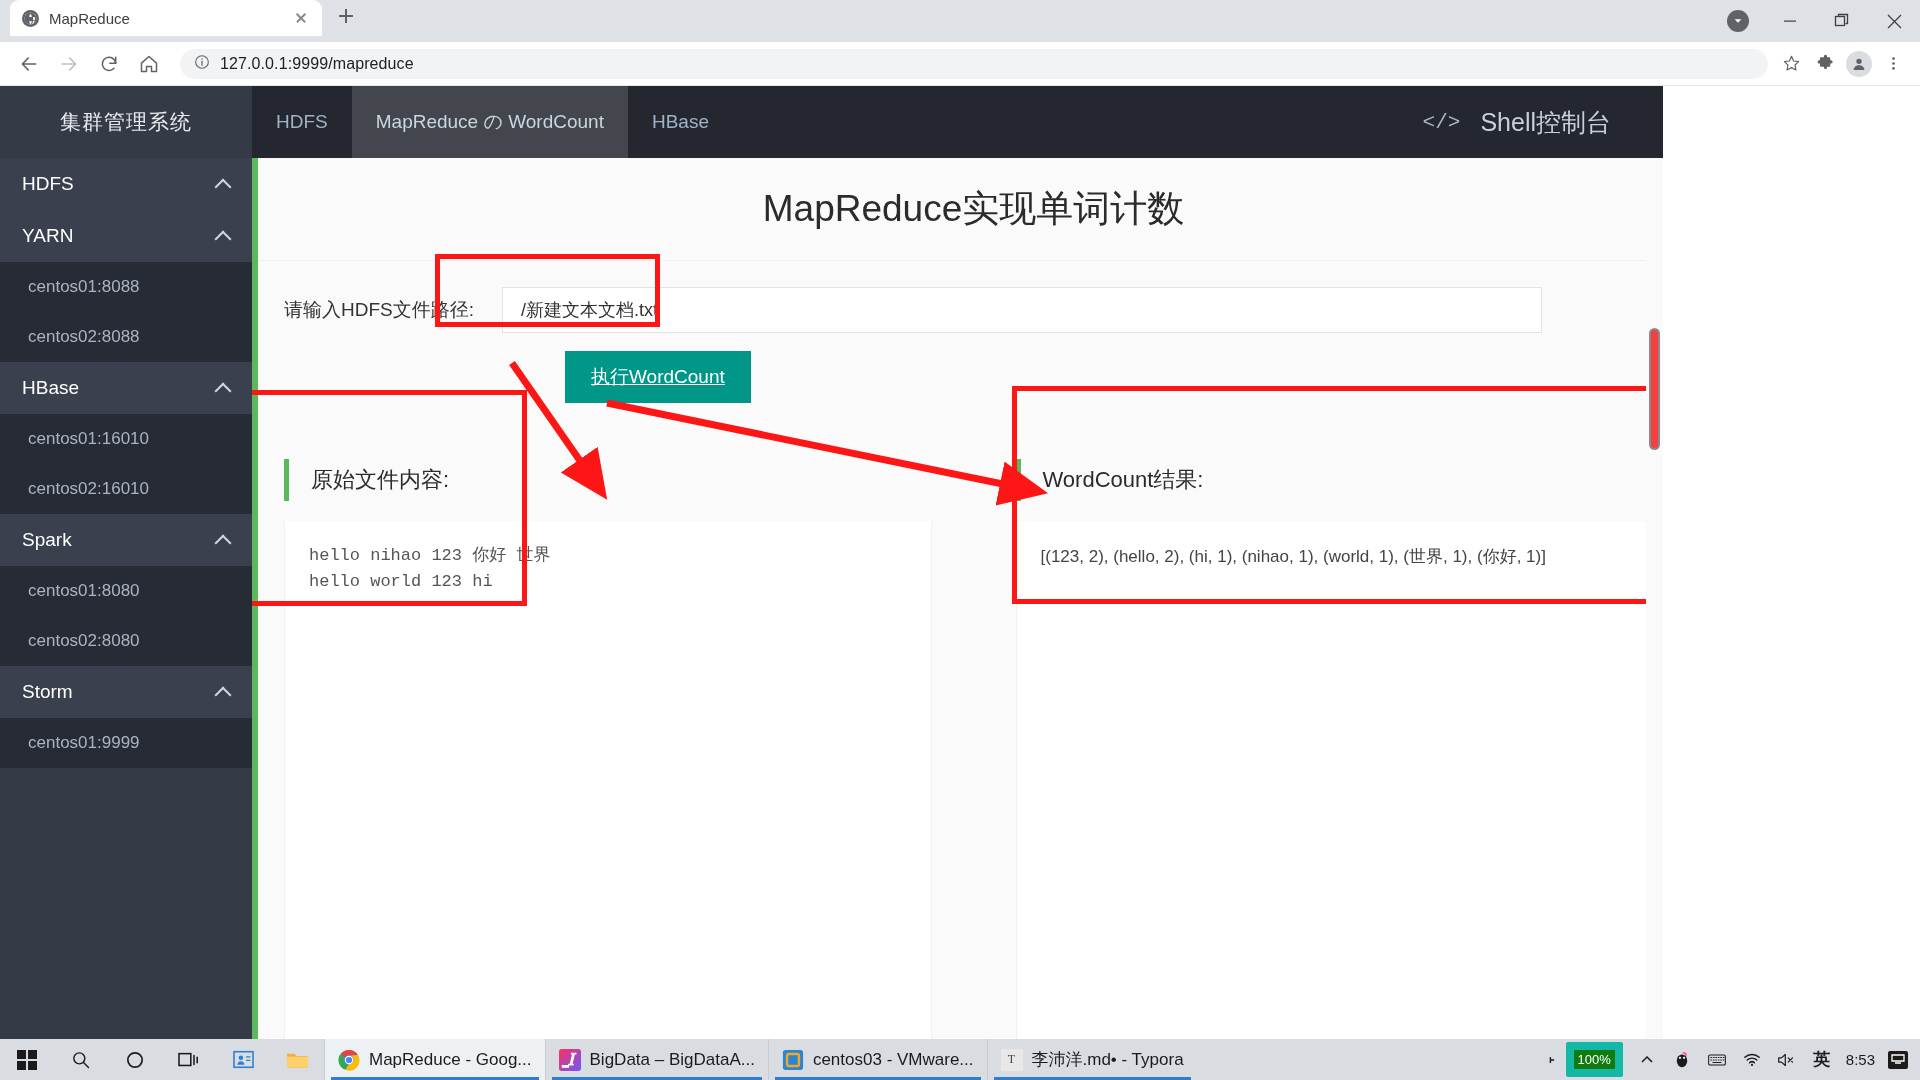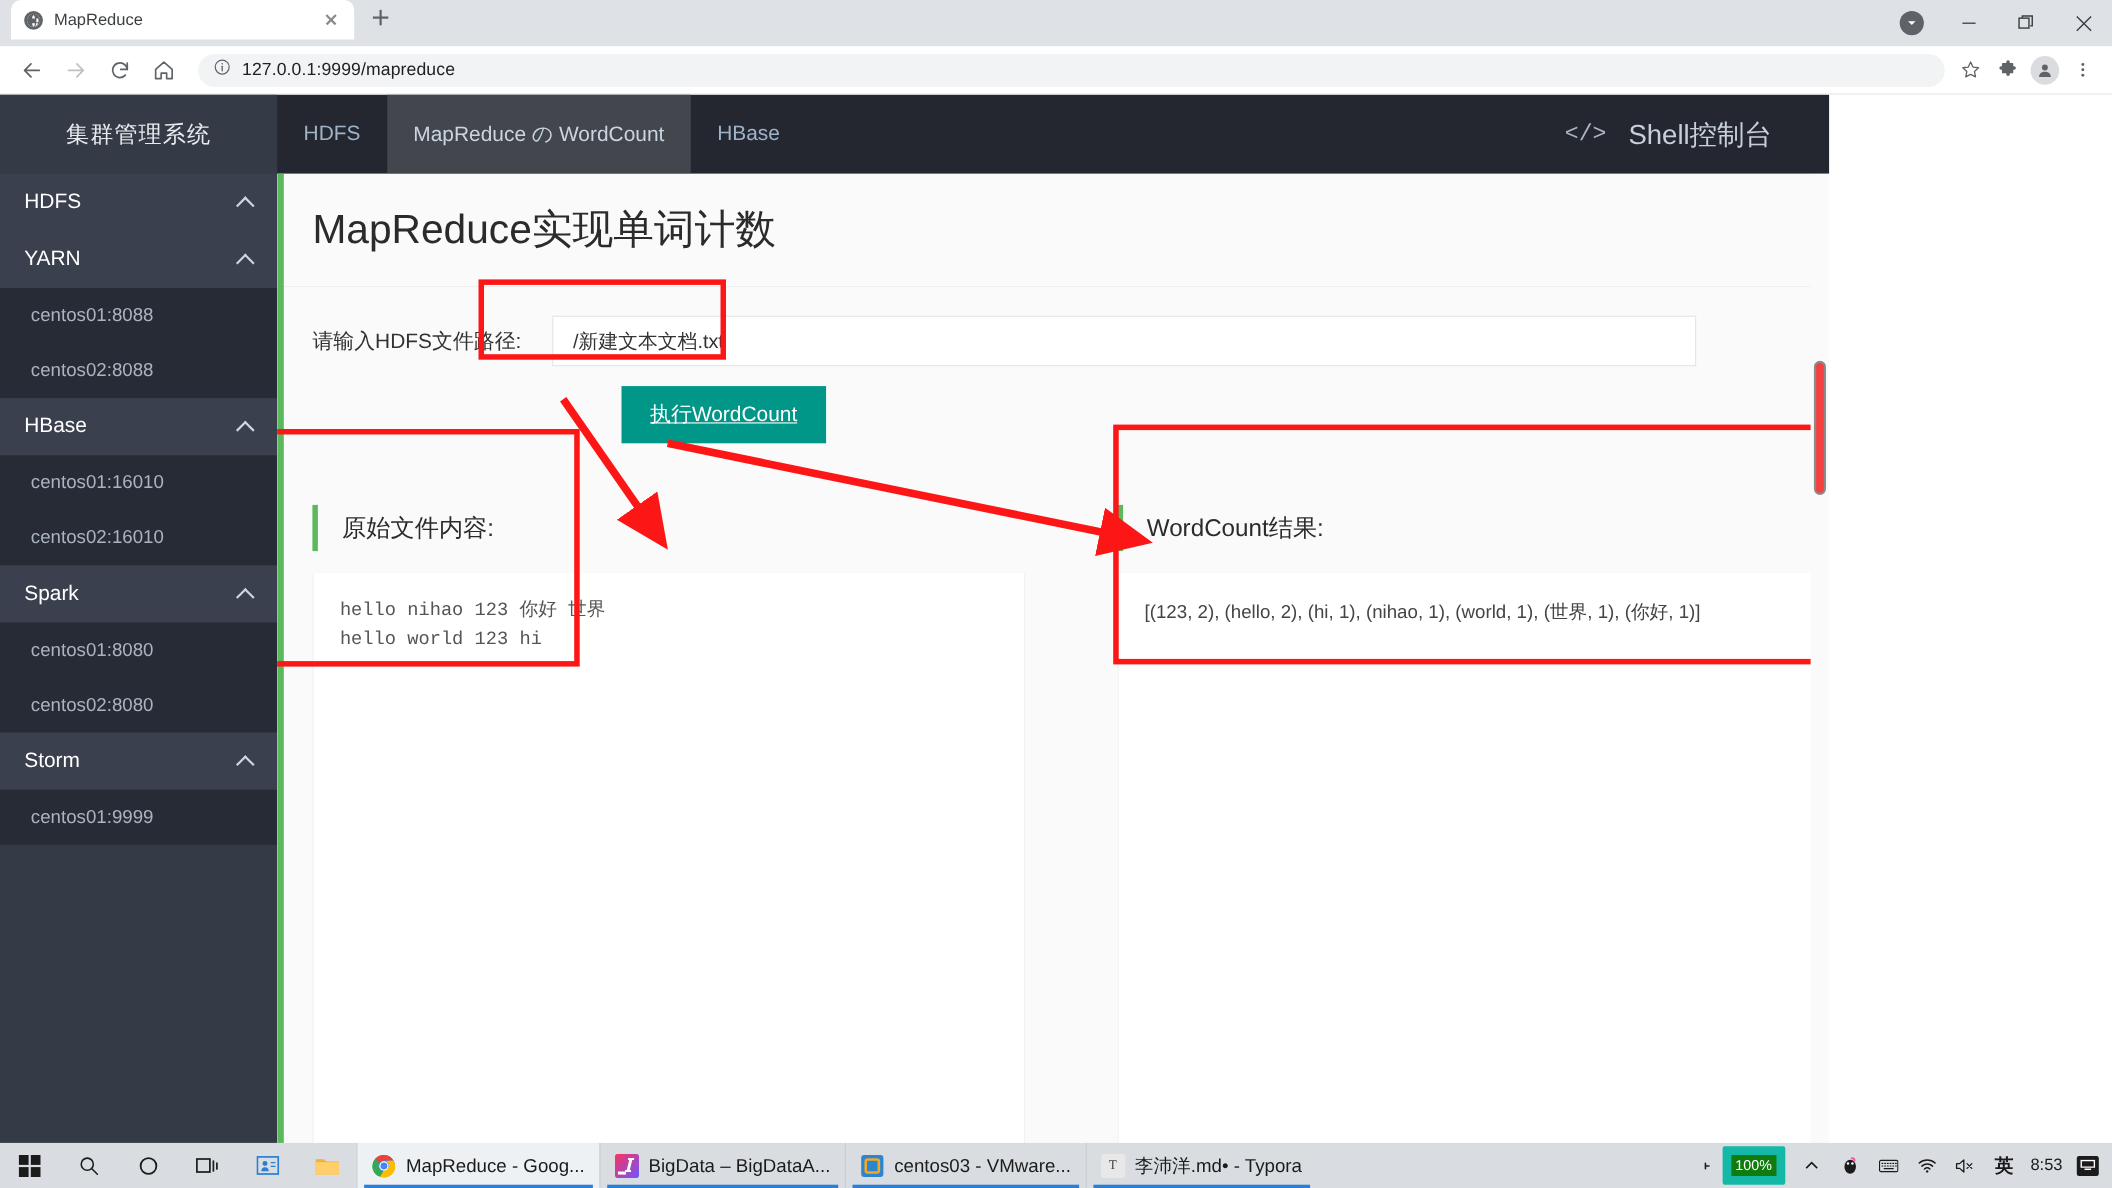--- a/index.html
+++ b/index.html
@@ -115,21 +115,21 @@
     color:#aab4c0; font-size:17px;
   }
 
   
   .content { flex:1; background:#fafafa; position:relative; overflow:hidden; }
   .green-edge { position:absolute; left:0; top:0; width:6px; height:100%; background:#5cb85c; }
 
   .page-title-wrap {
     background:#fafafa; padding:26px 0 26px 32px; border-bottom:1px solid #f0f0f0;
   }
-  .page-title { font-size:37px; color:#2b2b2b; font-weight:400; }
+  .page-title { font-size:37px; color:#2b2b2b; font-weight:400;text-align:center; }
 
   .form-row {
     display:flex; align-items:center; padding:26px 0 0 32px;
   }
   .form-label { font-size:19px; color:#333; margin-right:28px; white-space:nowrap; }
   .form-input {
     width:1040px; height:46px; border:1px solid #e4e4e4; background:#fff;
     font-size:18px; color:#333; padding:0 18px;
     font-family:"Liberation Sans", sans-serif; outline:none;
   }

